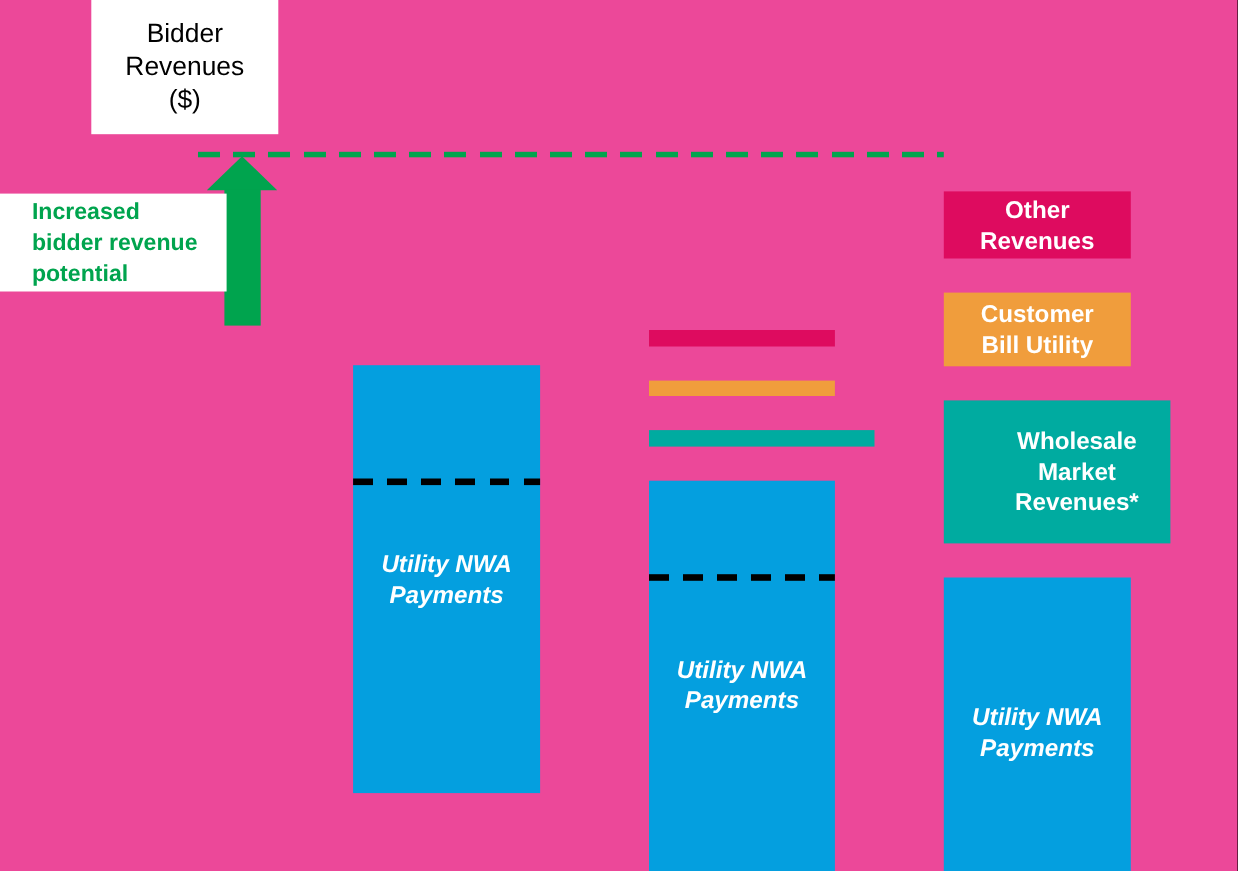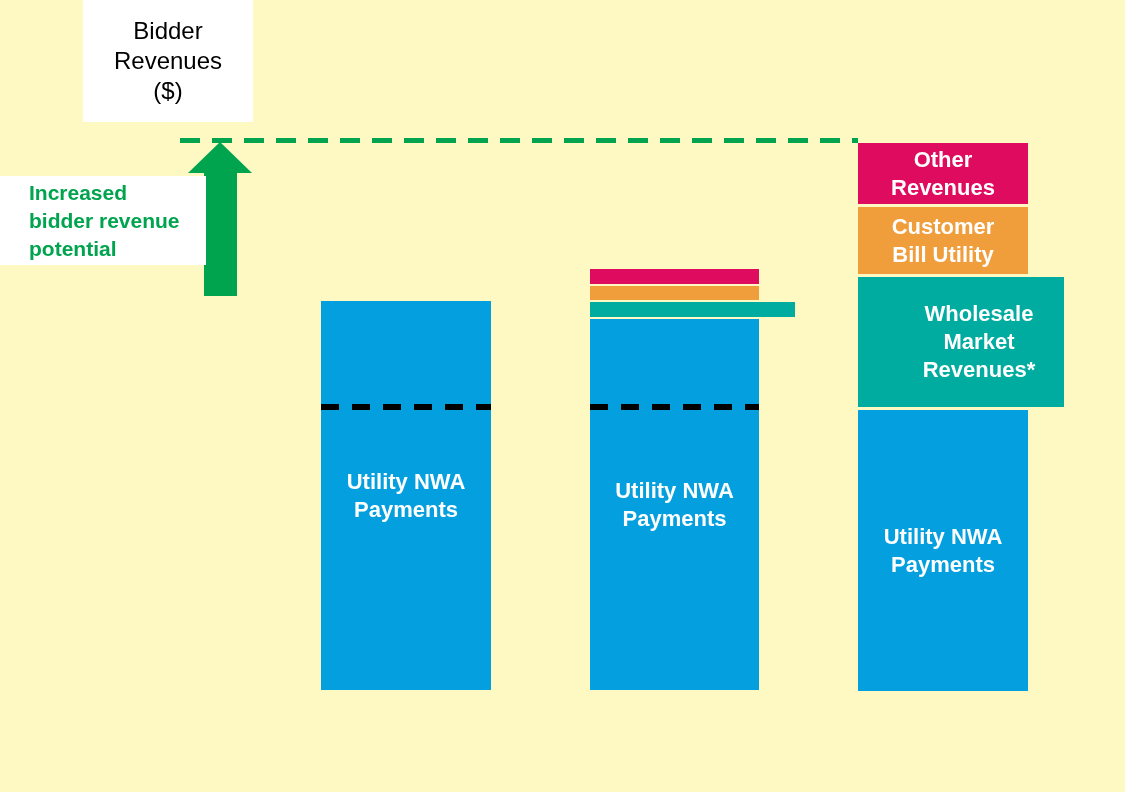--- a/index.html
+++ b/index.html
@@ -1,19 +1,19 @@
 <!DOCTYPE html>
 <html style="--blue: #049FDF; --pink: #DE0B5F; --orange: #F09D3C; --teal: #00ABA0; --green: #00A44E; --background: #000000; --label_text: #FFFFFF; --axis_title_text: #000000;"><head>
 <meta charset="utf-8">
 <style>
   html, body { margin: 0; padding: 0; background: #000; }
   #canvas {
     position: relative;
     width: 1125px; height: 792px;
-    background: #fef9c3;
+    background: #ec4899;
     font-family: "Liberation Sans", sans-serif;
     overflow: hidden;
   }
   .pre { white-space: pre-line; }
 
   
   .axis-title-box {
     position: absolute; left: 83px; top: 0; width: 170px; height: 122px;
     background: #fff; display: flex; align-items: center; justify-content: center;
     text-align: center; color: #000; font-size: 24px; line-height: 30px; font-weight: 400;
@@ -46,23 +46,23 @@
 
   
   .bar { position: absolute; width: 170px; }
   .bar-1 { left: 321px; top: 301px; }
   .bar-2 { left: 590px; top: 269px; width: 169px; }
   .bar-3 { left: 858px; top: 143px; }
 
   .seg {
     position: relative; width: 100%;
     display: flex; align-items: center; justify-content: center;
-    text-align: center; color: #fff; font-size: 22px; line-height: 28px; font-weight: 700;
+    text-align: center; color: #fff; font-size: 22px; line-height: 28px; font-weight: 700; margin-top: 31px;
   }
-  .seg-blue   { background: var(--blue); }
+  .seg-blue   { background: var(--blue); font-style: italic; }
   .seg-pink   { background: var(--pink); }
   .seg-orange { background: var(--orange); }
   .seg-teal   { background: var(--teal); padding-left: 36px; }
 
   
   .ref-dash {
     position: absolute; left: 0; right: 0; height: 6px;
     background: repeating-linear-gradient(90deg, #000 0 18px, transparent 18px 31px);
   }
 </style>

